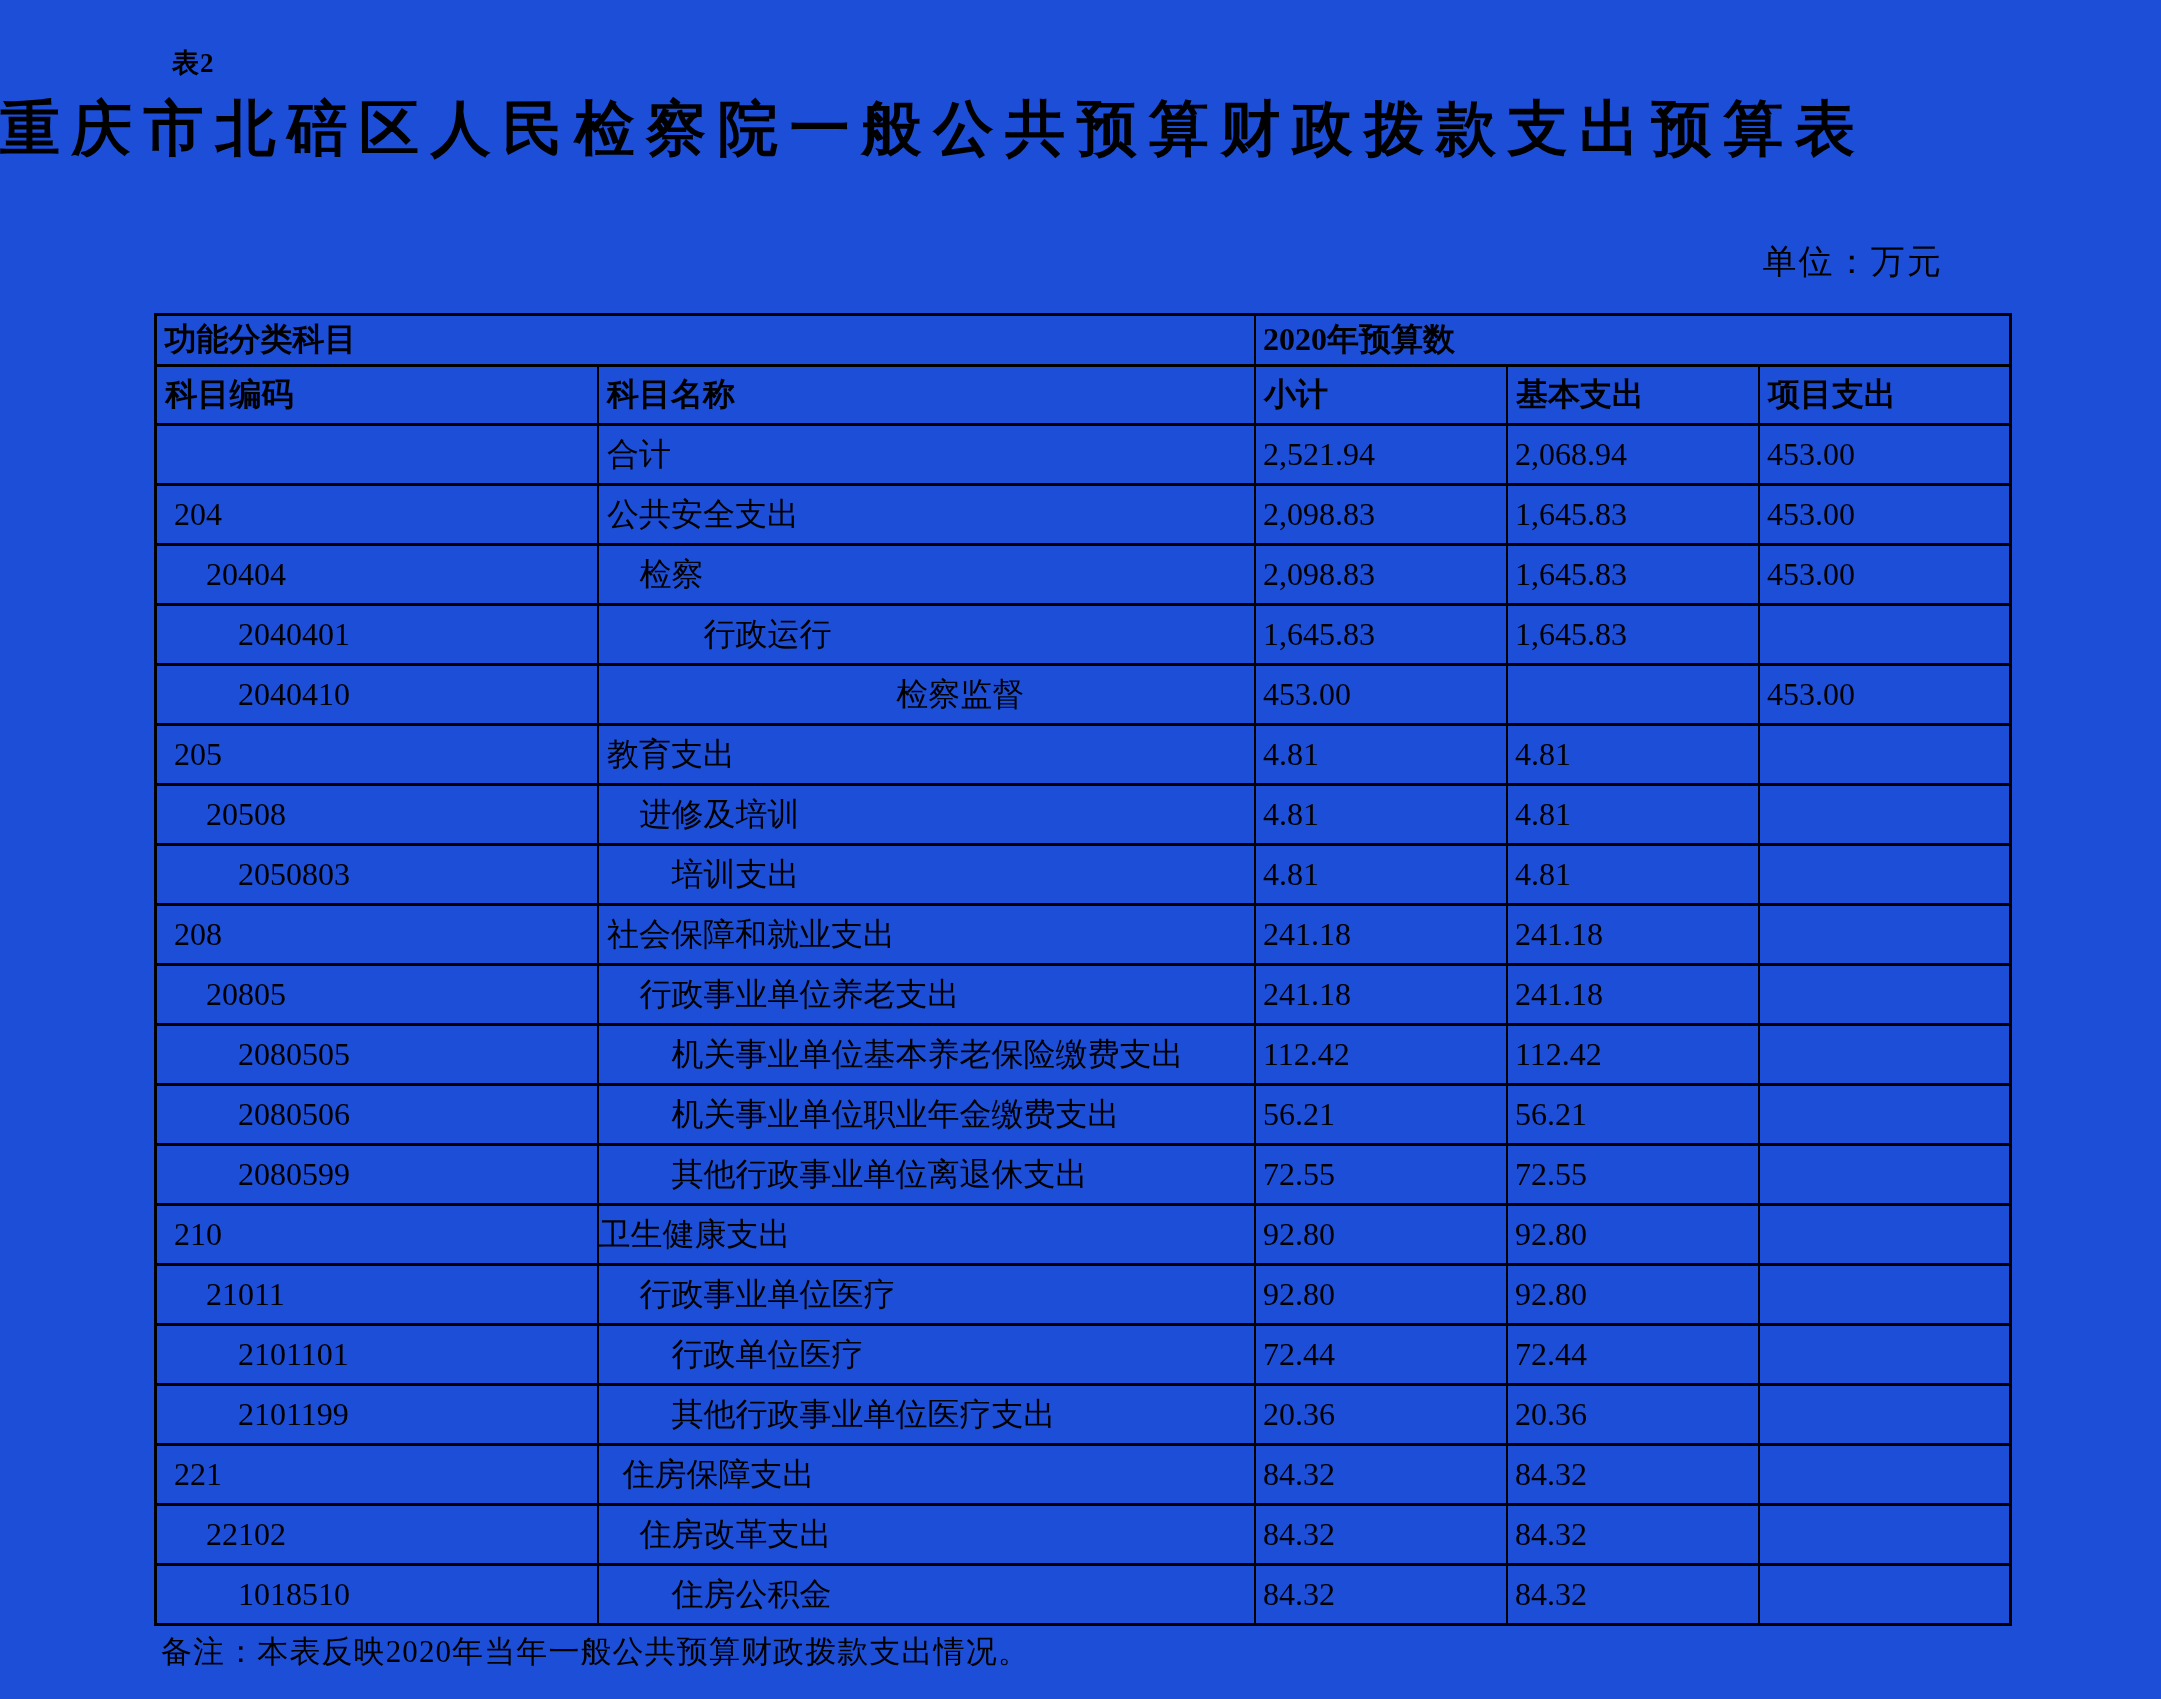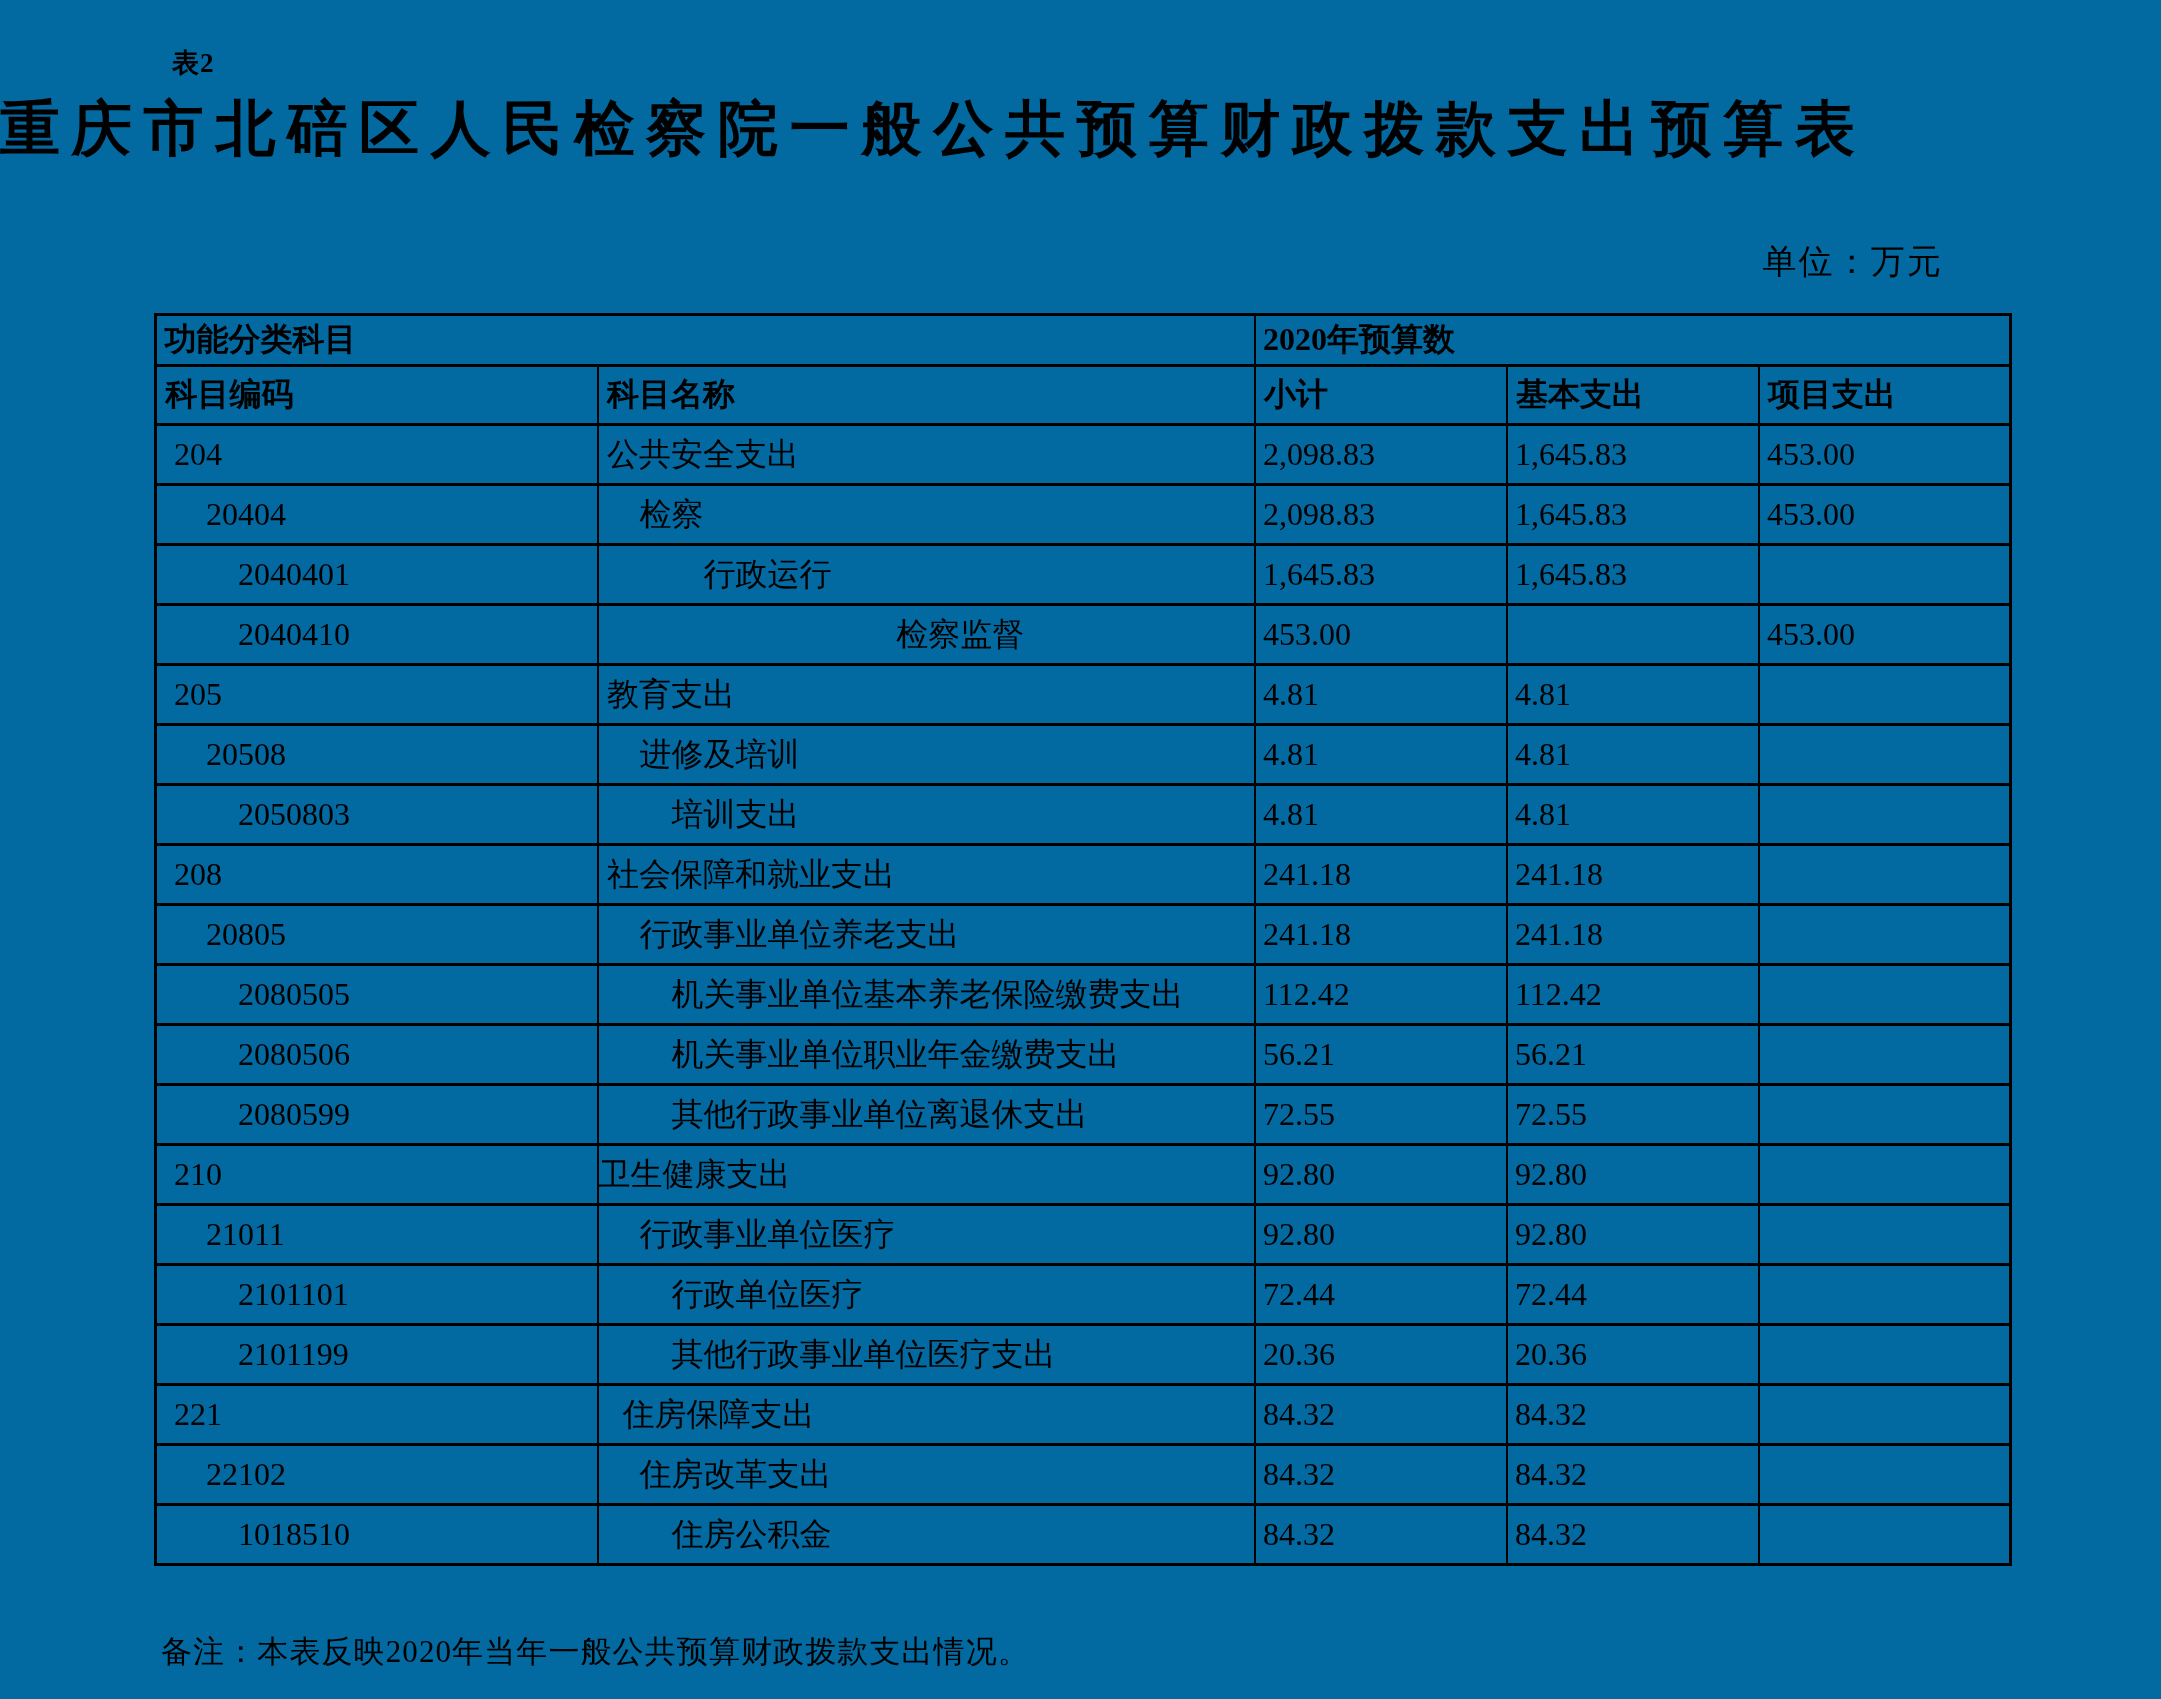--- a/index.html
+++ b/index.html
@@ -1,20 +1,20 @@
 <!DOCTYPE html>
 <html lang="zh" style="font-size:8.6px"><head>
 <meta charset="utf-8">
 <style>
   html,body{margin:0;padding:0;background:#ffffff;}
   body{
     width:2161px;height:1700px;position:relative;overflow:hidden;
     font-family:"Liberation Serif","DejaVu Serif",serif;color:#000;
   }
-  .page{position:absolute;inset:0;background:#0369a1;}
+  .page{position:absolute;inset:0;background:#1d4ed8;}
 
   .table-label{
     position:absolute;left:172px;top:45px;
     font-size:27px;font-weight:600;letter-spacing:1.1px;
   }
   .doc-title{
     position:absolute;left:0;right:0;top:89px;margin:0;
     text-align:left;font-size:60px;font-weight:bold;letter-spacing:11.8px;
     white-space:nowrap;
     font-family:Liberation Mono, monospace;
@@ -78,20 +78,27 @@
       </tr>
       <tr class="hrow2">
         <th>科目编码</th>
         <th>科目名称</th>
         <th>小计</th>
         <th>基本支出</th>
         <th>项目支出</th>
       </tr>
     </thead>
     <tbody id="table-body">
+  <tr>
+    <td class="code" style="padding-left: 17px;"></td>
+    <td class="name" style="padding-left: 8.6px;">合计</td>
+    <td class="num">2,521.94</td>
+    <td class="num">2,068.94</td>
+    <td class="num">453.00</td>
+  </tr>
 
   <tr>
     <td class="code" style="padding-left: 17px;">204</td>
     <td class="name" style="padding-left: 8.6px;">公共安全支出</td>
     <td class="num">2,098.83</td>
     <td class="num">1,645.83</td>
     <td class="num">453.00</td>
   </tr>
 
   <tr>

